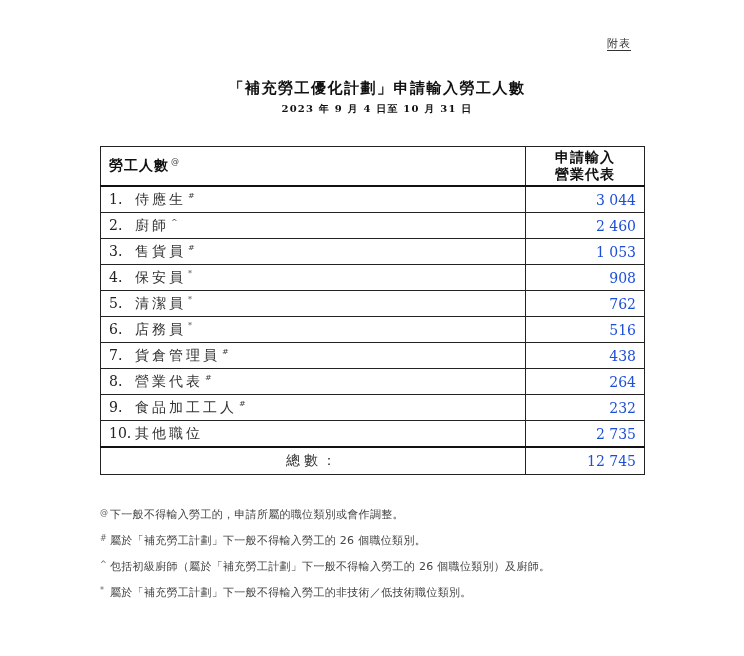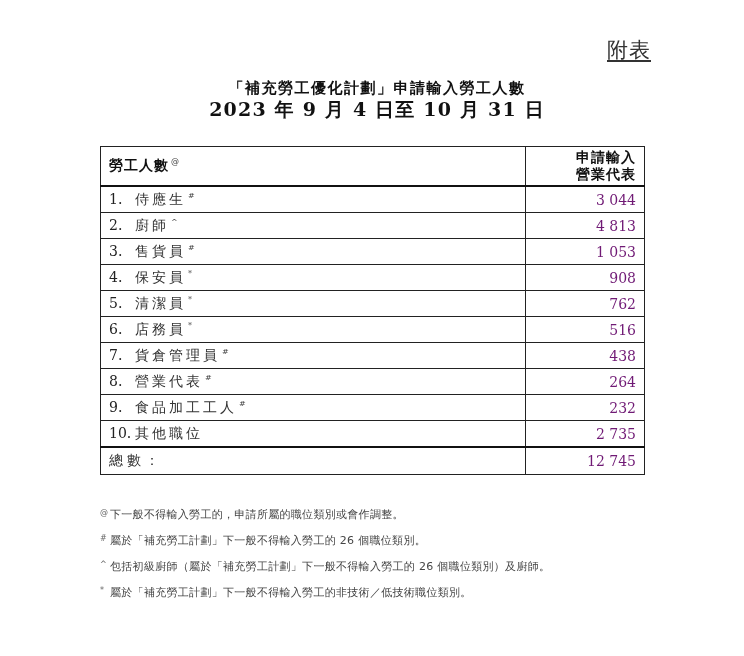--- a/index.html
+++ b/index.html
@@ -12,21 +12,21 @@
       height: 656px;
       position: relative;
       font-family: "DejaVu Serif", "Liberation Serif", serif;
       color: #222;
       overflow: hidden;
     }
     .annex-label {
       position: absolute;
       left: 607px;
       top: 36px;
-      font-size: 21px;
+      font-size: 11px;
       color: #333;
       text-decoration: underline;
       text-underline-offset: 3px;
       letter-spacing: 1px;
     }
     .title-block {
       position: absolute;
       left: 0;
       top: 78px;
       width: 744px;
@@ -36,21 +36,21 @@
       font-family: "DejaVu Sans", "Liberation Sans", sans-serif;
       font-weight: bold;
       font-size: 15px;
       color: #111;
       letter-spacing: 1.5px;
       line-height: 20px;
       margin-left: 10px;
     }
     .title-line2 {
       font-weight: bold;
-      font-size: 19px;
+      font-size: 10px;
       color: #111;
       letter-spacing: 1.2px;
       line-height: 22px;
       margin-left: 10px;
     }
     table.data-table {
       position: absolute;
       left: 100px;
       top: 146px;
       width: 545px;
@@ -68,21 +68,21 @@
       font-weight: bold;
       color: #111;
       font-size: 14px;
     }
     th.col-category {
       text-align: left;
       width: 408px;
       letter-spacing: 1px;
     }
     th.col-count {
-      text-align: right;
+      text-align: center;
       line-height: 17px;
       letter-spacing: 1px;
       padding-top: 2px;
     }
     sup.mark {
       font-size: 8px;
       font-weight: normal;
       vertical-align: super;
       margin-left: 2px;
       color: #444;
@@ -97,28 +97,28 @@
     }
     td.category .num {
       display: inline-block;
       width: 26px;
       letter-spacing: 0;
       color: #222;
     }
     td.count {
       text-align: right;
       padding-right: 28px;
-      color: #701a75;
+      color: #1d4ed8;
     }
     tr.total-row td {
       border-top: 2.5px solid #111;
       height: 26px;
     }
     td.total-label {
-      text-align: left;
+      text-align: center;
       padding-right: 12px;
       letter-spacing: 4px;
       color: #333;
     }
     .notes {
       position: absolute;
       left: 100px;
       top: 502px;
       font-family: "DejaVu Sans", "Liberation Sans", sans-serif;
       font-size: 11px;
@@ -161,21 +161,21 @@
       </th>
     </tr>
   </thead>
   <tbody>
     <tr>
       <td class="category"><span class="num">1.</span><span>侍應生</span><sup class="mark">#</sup></td>
       <td class="count">3 044</td>
     </tr>
     <tr>
       <td class="category"><span class="num">2.</span><span>廚師</span><sup class="mark">^</sup></td>
-      <td class="count">4 813</td>
+      <td class="count">2 460</td>
     </tr>
     <tr>
       <td class="category"><span class="num">3.</span><span>售貨員</span><sup class="mark">#</sup></td>
       <td class="count">1 053</td>
     </tr>
     <tr>
       <td class="category"><span class="num">4.</span><span>保安員</span><sup class="mark">*</sup></td>
       <td class="count">908</td>
     </tr>
     <tr>

